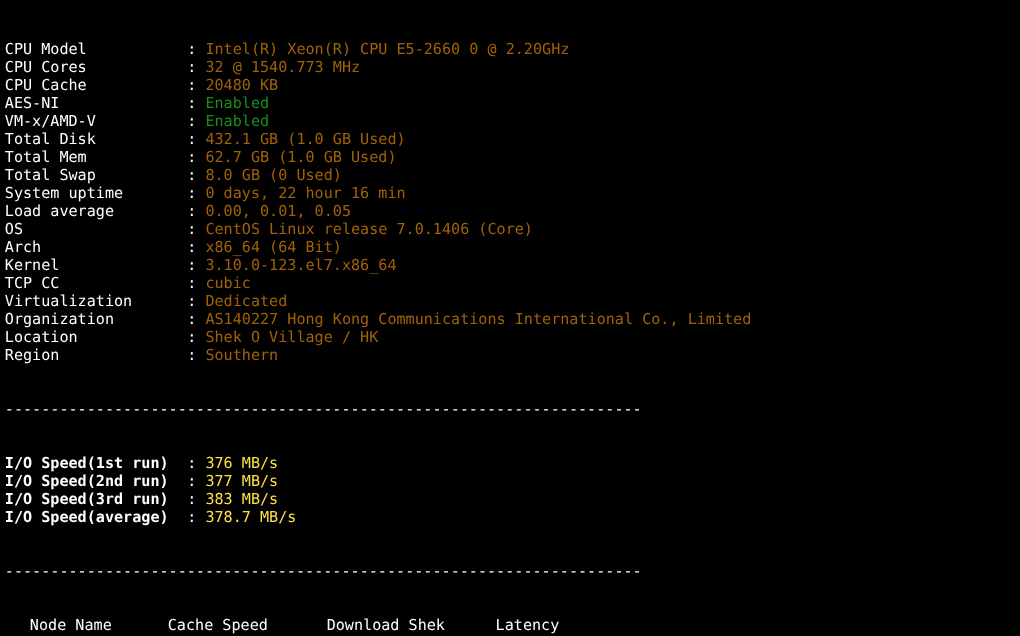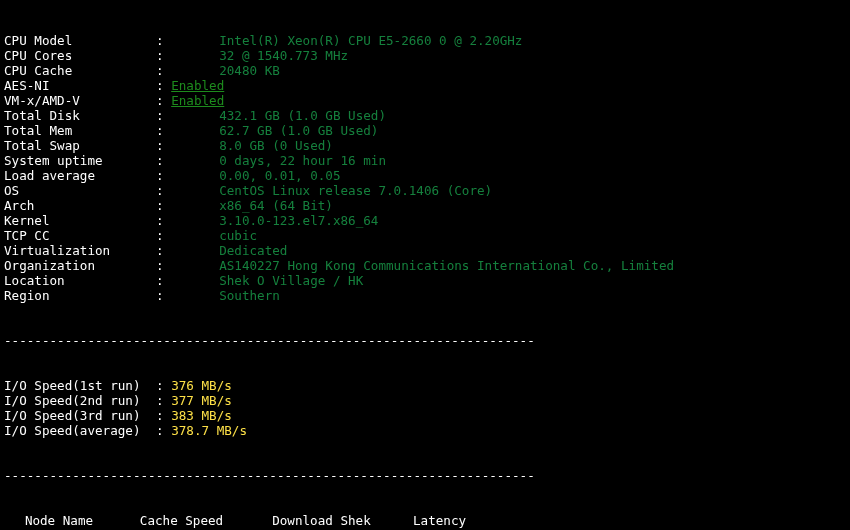--- a/index.html
+++ b/index.html
@@ -25,32 +25,32 @@
     height: 15px;
     white-space: pre;
     display: block;
   }
   .label {
     color: #ffffff;
   }
   .colon {
     color: #ffffff;
   }
-  .val-cyan { color: #15803d; margin-left: 48px; }
-  .val-green { color: #1d8b1d; text-decoration: underline; }
+  .val-cyan { color: #a16207; }
+  .val-green { color: #1d8b1d; }
   .sep { color: #ffffff; }
   .io-val { color: #fde047; }
   .hdr { color: #ffffff; text-align: center; }
 
   .c-label { display: inline-block; width: 152px; }
   .c-node  { display: inline-block; width: 110px; }
   .c-up    { display: inline-block; width: 135px; }
   .c-down  { display: inline-block; width: 145px; }
   .c-lat   { display: inline-block; margin-left: 19px; }
-  .io-label { display: inline-block; width: 152px; }
+  .io-label { display: inline-block; width: 152px; font-weight: bold; }
 </style>
 </head>
 <body>
 
 <div id="terminal">
   <div id="sysinfo-block"><div class="row"><span class="label c-label">CPU Model</span><span class="colon">: </span><span class="val-cyan">Intel(R) Xeon(R) CPU E5-2660 0 @ 2.20GHz</span></div><div class="row"><span class="label c-label">CPU Cores</span><span class="colon">: </span><span class="val-cyan">32 @ 1540.773 MHz</span></div><div class="row"><span class="label c-label">CPU Cache</span><span class="colon">: </span><span class="val-cyan">20480 KB</span></div><div class="row"><span class="label c-label">AES-NI</span><span class="colon">: </span><span class="val-green">Enabled</span></div><div class="row"><span class="label c-label">VM-x/AMD-V</span><span class="colon">: </span><span class="val-green">Enabled</span></div><div class="row"><span class="label c-label">Total Disk</span><span class="colon">: </span><span class="val-cyan">432.1 GB (1.0 GB Used)</span></div><div class="row"><span class="label c-label">Total Mem</span><span class="colon">: </span><span class="val-cyan">62.7 GB (1.0 GB Used)</span></div><div class="row"><span class="label c-label">Total Swap</span><span class="colon">: </span><span class="val-cyan">8.0 GB (0 Used)</span></div><div class="row"><span class="label c-label">System uptime</span><span class="colon">: </span><span class="val-cyan">0 days, 22 hour 16 min</span></div><div class="row"><span class="label c-label">Load average</span><span class="colon">: </span><span class="val-cyan">0.00, 0.01, 0.05</span></div><div class="row"><span class="label c-label">OS</span><span class="colon">: </span><span class="val-cyan">CentOS Linux release 7.0.1406 (Core)</span></div><div class="row"><span class="label c-label">Arch</span><span class="colon">: </span><span class="val-cyan">x86_64 (64 Bit)</span></div><div class="row"><span class="label c-label">Kernel</span><span class="colon">: </span><span class="val-cyan">3.10.0-123.el7.x86_64</span></div><div class="row"><span class="label c-label">TCP CC</span><span class="colon">: </span><span class="val-cyan">cubic</span></div><div class="row"><span class="label c-label">Virtualization</span><span class="colon">: </span><span class="val-cyan">Dedicated</span></div><div class="row"><span class="label c-label">Organization</span><span class="colon">: </span><span class="val-cyan">AS140227 Hong Kong Communications International Co., Limited</span></div><div class="row"><span class="label c-label">Location</span><span class="colon">: </span><span class="val-cyan">Shek O Village / HK</span></div><div class="row"><span class="label c-label">Region</span><span class="colon">: </span><span class="val-cyan">Southern</span></div></div>
   <div class="row"><span class="sep">----------------------------------------------------------------------</span></div>
   <div id="io-block"><div class="row"><span class="label io-label">I/O Speed(1st run)</span><span class="colon">: </span><span class="io-val">376 MB/s</span></div><div class="row"><span class="label io-label">I/O Speed(2nd run)</span><span class="colon">: </span><span class="io-val">377 MB/s</span></div><div class="row"><span class="label io-label">I/O Speed(3rd run)</span><span class="colon">: </span><span class="io-val">383 MB/s</span></div><div class="row"><span class="label io-label">I/O Speed(average)</span><span class="colon">: </span><span class="io-val">378.7 MB/s</span></div></div>
   <div class="row"><span class="sep">----------------------------------------------------------------------</span></div>
   <div id="speedtest-header"><div class="row"><span class="hdr c-node">Node Name</span><span class="hdr c-up">Cache Speed</span><span class="hdr c-down">Download Shek</span><span class="hdr c-lat">Latency</span></div></div>

